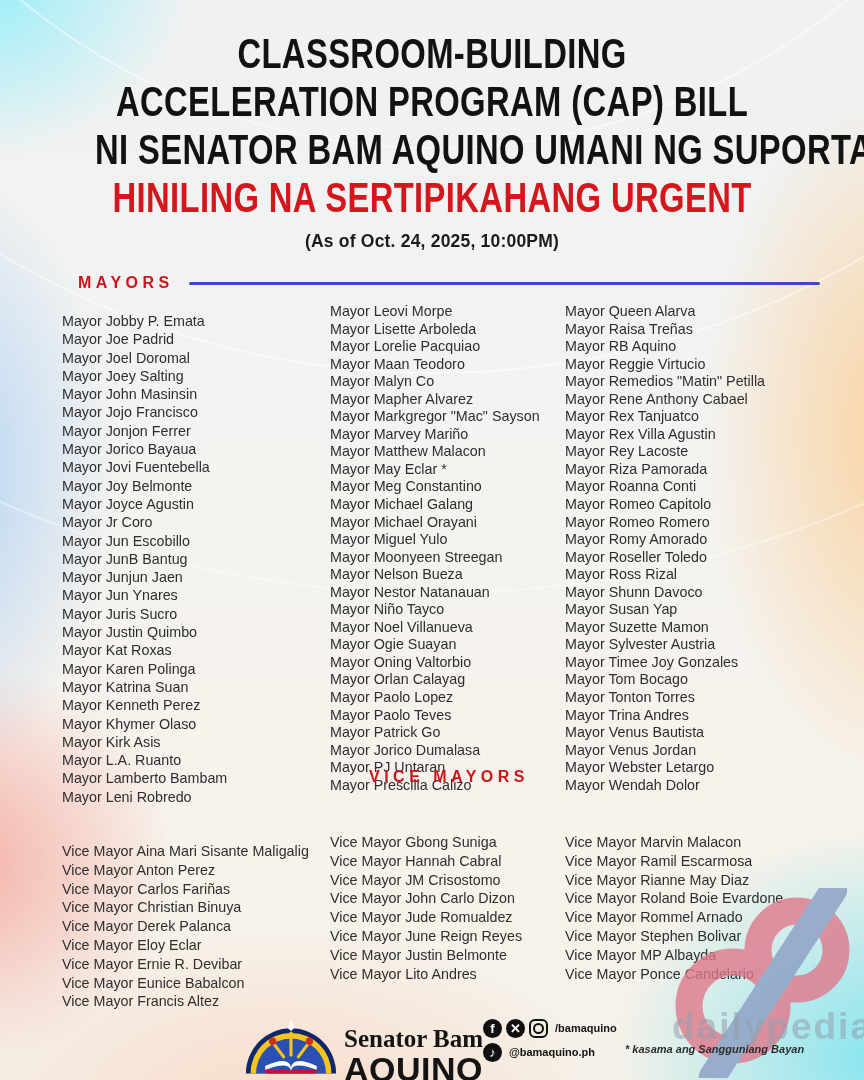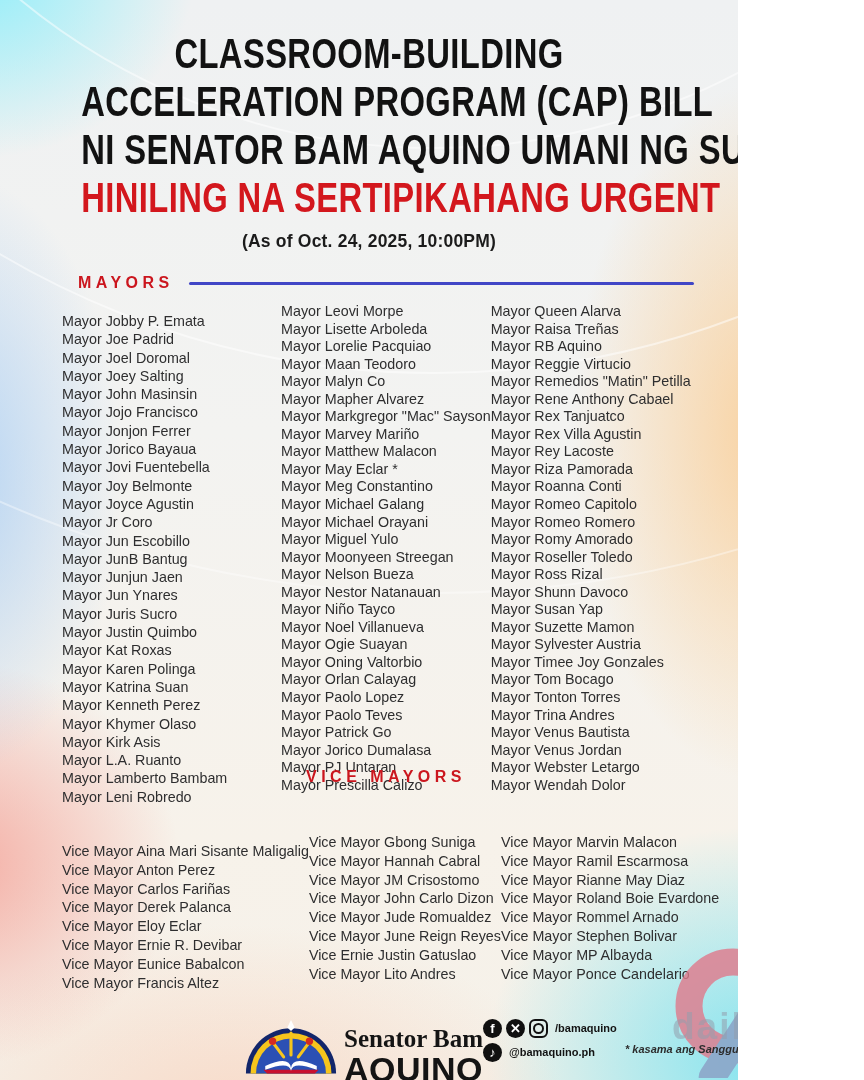--- a/index.html
+++ b/index.html
@@ -1,17 +1,17 @@
 <!DOCTYPE html>
 <html><head>
 <meta charset="utf-8">
 <style>
   html,body{margin:0;padding:0;}
   .page{
-    position:relative;width:738px;height:1080px;overflow:hidden;
+    position:relative;width:864px;height:1080px;overflow:hidden;
     font-family:"Liberation Sans",sans-serif;color:#232323;
     background:
       radial-gradient(ellipse 320px 280px at -3% -3%, rgba(138,238,250,.95), rgba(138,238,250,0) 68%),
       radial-gradient(ellipse 240px 430px at -6% 44%, rgba(158,200,244,.75), rgba(158,200,244,0) 70%),
       radial-gradient(ellipse 280px 500px at 104% 40%, rgba(250,204,146,.85), rgba(250,204,146,0) 70%),
       radial-gradient(ellipse 300px 280px at -5% 80%, rgba(243,146,136,.7), rgba(243,146,136,0) 72%),
       radial-gradient(ellipse 460px 260px at 32% 103%, rgba(251,196,168,.5), rgba(251,196,168,0) 72%),
       radial-gradient(ellipse 380px 330px at 102% 98%, rgba(116,226,240,.85), rgba(116,226,240,0) 70%),
       linear-gradient(180deg,#eff1f2 0%,#f3f3f1 40%,#f7f2ea 78%,#f5f1e9 100%);
     text-decoration: underline;
@@ -181,34 +181,35 @@
   <div class="section-header vice-header">
     <span class="section-title">VICE MAYORS</span>
     <span class="section-rule"></span>
   </div>
 
   <div class="columns vice-columns">
     <div class="col c1">
         <div class="name-item">Vice Mayor Aina Mari Sisante Maligalig</div>
         <div class="name-item">Vice Mayor Anton Perez</div>
         <div class="name-item">Vice Mayor Carlos Fariñas</div>
+        <div class="name-item">Vice Mayor Christian Binuya</div>
         <div class="name-item">Vice Mayor Derek Palanca</div>
         <div class="name-item">Vice Mayor Eloy Eclar</div>
         <div class="name-item">Vice Mayor Ernie R. Devibar</div>
         <div class="name-item">Vice Mayor Eunice Babalcon</div>
         <div class="name-item">Vice Mayor Francis Altez</div>
       </div>
     <div class="col c2">
         <div class="name-item">Vice Mayor Gbong Suniga</div>
         <div class="name-item">Vice Mayor Hannah Cabral</div>
         <div class="name-item">Vice Mayor JM Crisostomo</div>
         <div class="name-item">Vice Mayor John Carlo Dizon</div>
         <div class="name-item">Vice Mayor Jude Romualdez</div>
         <div class="name-item">Vice Mayor June Reign Reyes</div>
-        <div class="name-item">Vice Ernie Justin Gatuslao</div>
+        <div class="name-item">Vice Mayor Justin Belmonte</div>
         <div class="name-item">Vice Mayor Lito Andres</div>
       </div>
     <div class="col c3">
         <div class="name-item">Vice Mayor Marvin Malacon</div>
         <div class="name-item">Vice Mayor Ramil Escarmosa</div>
         <div class="name-item">Vice Mayor Rianne May Diaz</div>
         <div class="name-item">Vice Mayor Roland Boie Evardone</div>
         <div class="name-item">Vice Mayor Rommel Arnado</div>
         <div class="name-item">Vice Mayor Stephen Bolivar</div>
         <div class="name-item">Vice Mayor MP Albayda</div>

